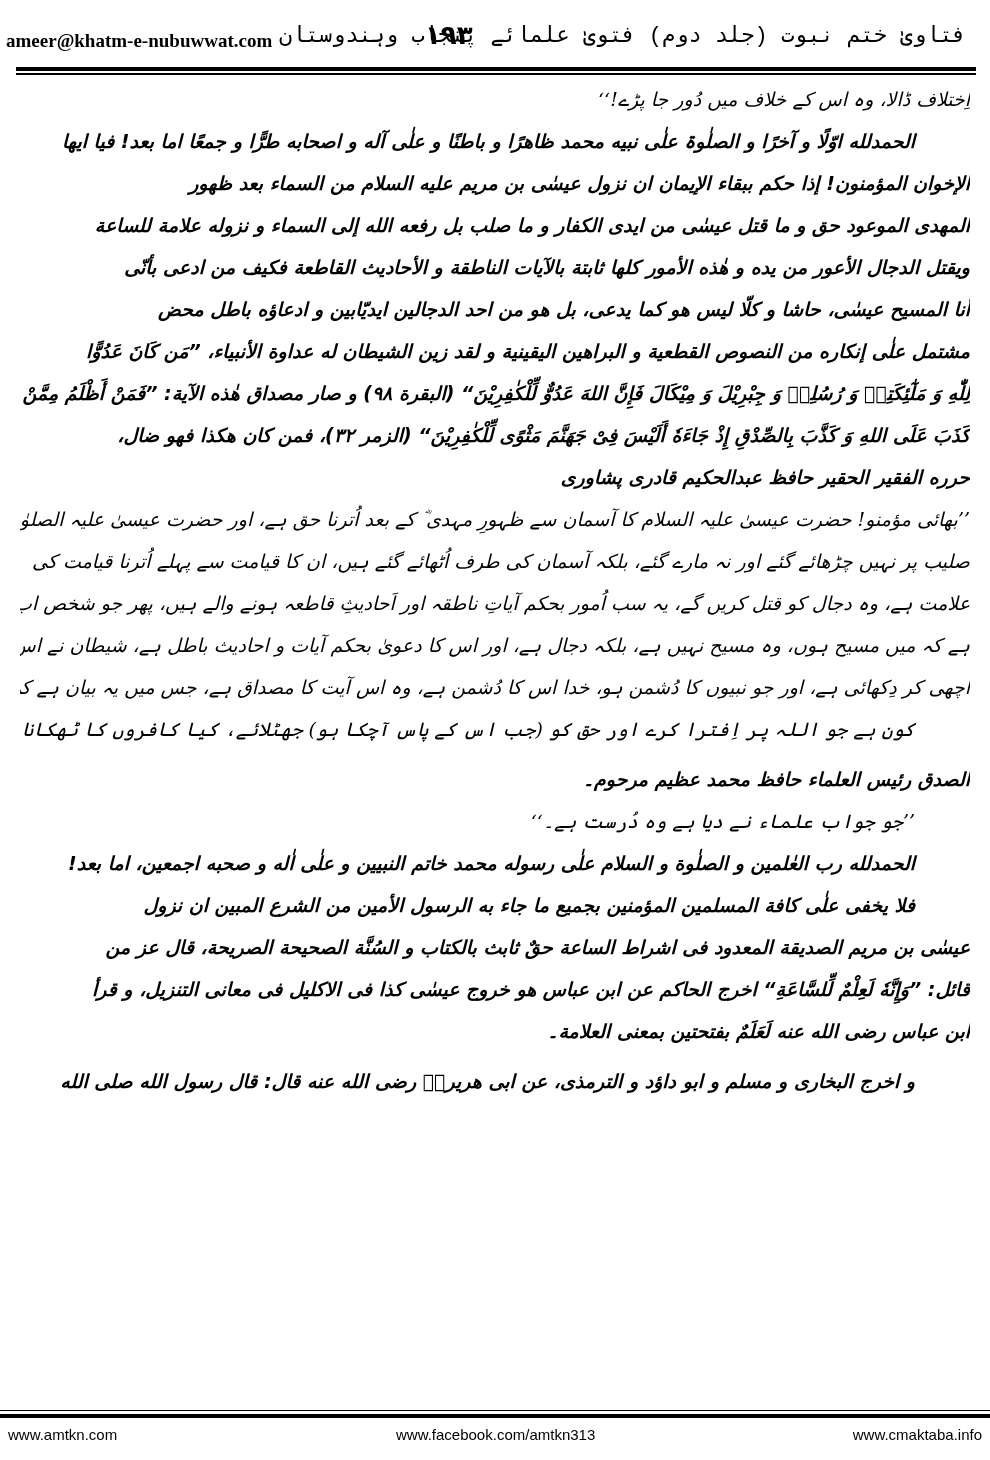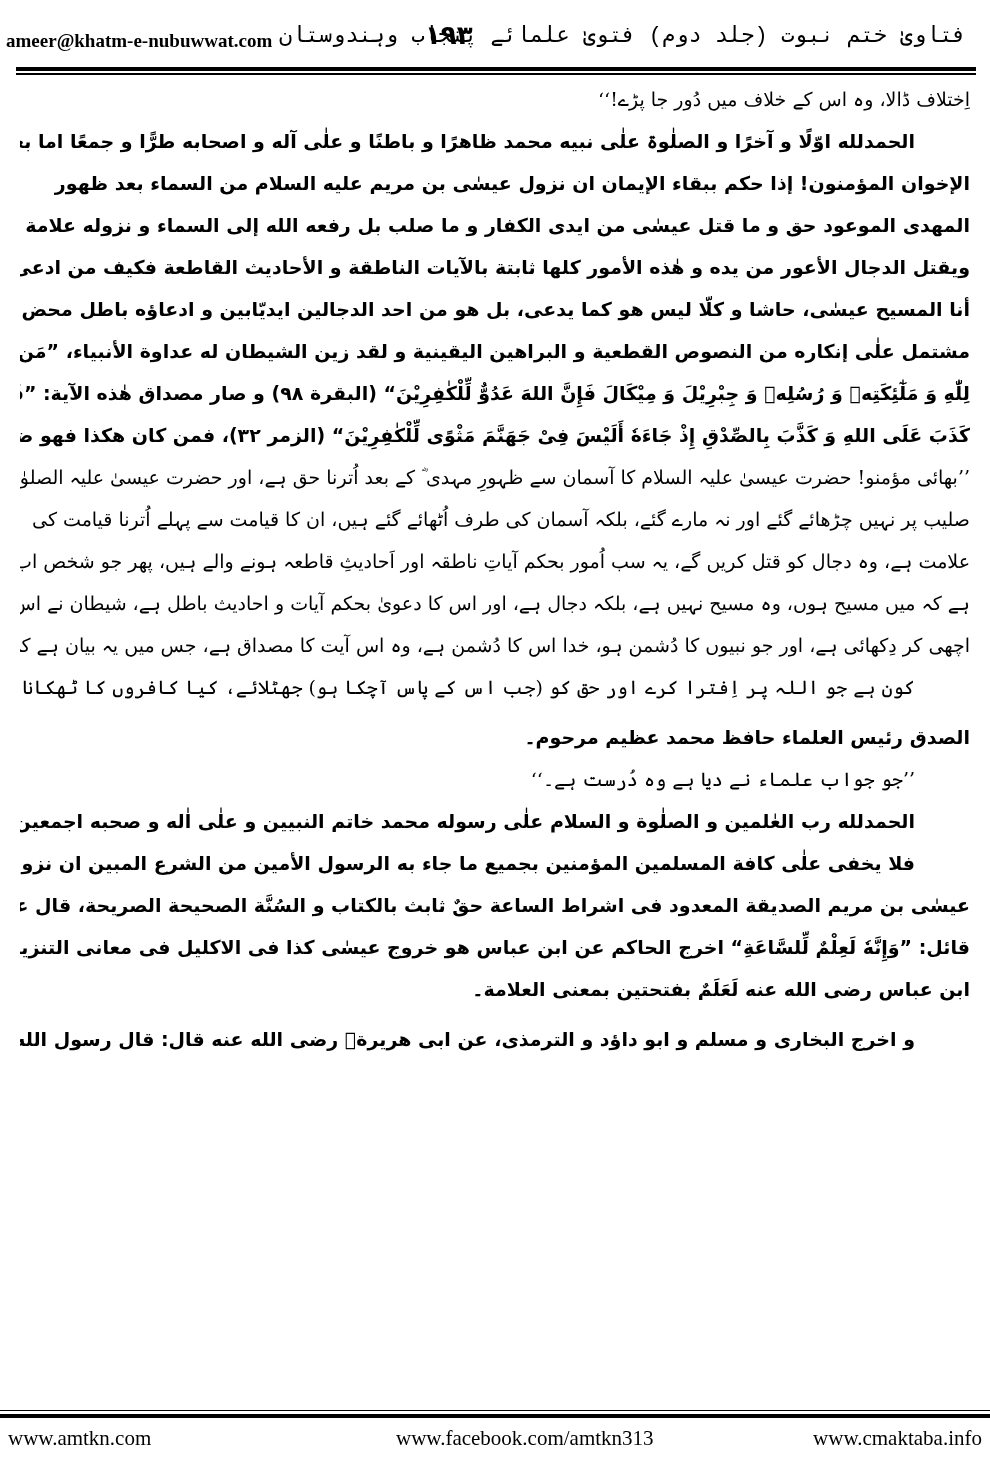--- a/index.html
+++ b/index.html
@@ -34,28 +34,29 @@
       position: absolute; left: 0; right: 0; top: 1410px;
       border-top: 1px solid #000; height: 3px; border-bottom: 4px solid #000;
     }
     .content {
       position: absolute; left: 20px; right: 20px; top: 78px;
       direction: rtl; text-align: justify; text-align-last: right;
     }
     .line {
       height: 42px; line-height: 42px; white-space: nowrap; overflow: hidden;
       font-size: 20px;
+      font-style: italic;
     }
     .arabic { font-family: "DejaVu Sans", sans-serif; font-weight: bold; font-size: 19px; }
     .urdu { font-family: "DejaVu Serif", serif; font-size: 19px; }
     .indent { padding-right: 55px; }
     .gap { height: 8px; }
     .footer {
       position: absolute; left: 8px; right: 8px; top: 1422px; height: 24px;
-      font-family: Liberation Serif, serif; font-size: 21px; direction: ltr;
+      font-family: Liberation Sans, sans-serif; font-size: 15px; direction: ltr;
     }
     .footer span { position: absolute; top: 4px; }
     .f-left { left: 0; }
     .f-mid { left: 388px; }
     .f-right { right: 0; }
   </style>
 </head>
 <body>
 
 <div class="header">
@@ -68,20 +69,21 @@
 <div class="content">
   <div class="line urdu">اِختلاف ڈالا، وہ اس کے خلاف میں دُور جا پڑے!‘‘</div>
   <div class="line arabic indent">الحمدلله اوّلًا و آخرًا و الصلٰوۃ علٰی نبیه محمد ظاهرًا و باطنًا و علٰی آله و اصحابه طرًّا و جمعًا اما بعد! فیا ایها</div>
   <div class="line arabic">الإخوان المؤمنون! إذا حکم ببقاء الإیمان ان نزول عیسٰی بن مریم علیه السلام من السماء بعد ظهور</div>
   <div class="line arabic">المهدی الموعود حق و ما قتل عیسٰی من ایدی الکفار و ما صلب بل رفعه الله إلی السماء و نزوله علامة للساعة</div>
   <div class="line arabic">ویقتل الدجال الأعور من یده و هٰذه الأمور کلها ثابتة بالآیات الناطقة و الأحادیث القاطعة فکیف من ادعی بأنّی</div>
   <div class="line arabic">أنا المسیح عیسٰی، حاشا و کلّا لیس هو کما یدعی، بل هو من احد الدجالین ایدیّابین و ادعاؤه باطل محض</div>
   <div class="line arabic">مشتمل علٰی إنکاره من النصوص القطعیة و البراهین الیقینیة و لقد زین الشیطان له عداوة الأنبیاء، ”مَن کَانَ عَدُوًّا</div>
   <div class="line arabic">لِلّٰهِ وَ مَلٰٓئِکَتِهٖ وَ رُسُلِهٖ وَ جِبْرِیْلَ وَ مِیْکَالَ فَإِنَّ اللهَ عَدُوٌّ لِّلْکٰفِرِیْنَ“ (البقرة ٩٨) و صار مصداق هٰذه الآیة: ”فَمَنْ أَظْلَمُ مِمَّنْ</div>
   <div class="line arabic">کَذَبَ عَلَی اللهِ وَ کَذَّبَ بِالصِّدْقِ إِذْ جَاءَهٗ أَلَیْسَ فِیْ جَهَنَّمَ مَثْوًی لِّلْکٰفِرِیْنَ“ (الزمر ٣٢)، فمن کان هکذا فهو ضال،</div>
+  <div class="line arabic">حرره الفقیر الحقیر حافظ عبدالحکیم قادری پشاوری</div>
   <div class="line urdu">’’بھائی مؤمنو! حضرت عیسیٰ علیہ السلام کا آسمان سے ظہورِ مہدی ؓ کے بعد اُترنا حق ہے، اور حضرت عیسیٰ علیہ الصلوٰۃ والسلام</div>
   <div class="line urdu">صلیب پر نہیں چڑھائے گئے اور نہ مارے گئے، بلکہ آسمان کی طرف اُٹھائے گئے ہیں، ان کا قیامت سے پہلے اُترنا قیامت کی</div>
   <div class="line urdu">علامت ہے، وہ دجال کو قتل کریں گے، یہ سب اُمور بحکم آیاتِ ناطقہ اور اَحادیثِ قاطعہ ہونے والے ہیں، پھر جو شخص اب دعویٰ کرتا</div>
   <div class="line urdu">ہے کہ میں مسیح ہوں، وہ مسیح نہیں ہے، بلکہ دجال ہے، اور اس کا دعویٰ بحکم آیات و احادیث باطل ہے، شیطان نے اس کو نبیوں کی دُشمنی</div>
   <div class="line urdu">اچھی کر دِکھائی ہے، اور جو نبیوں کا دُشمن ہو، خدا اس کا دُشمن ہے، وہ اس آیت کا مصداق ہے، جس میں یہ بیان ہے کہ اس سے بڑا ظالم</div>
   <div class="line urdu indent">کون ہے جو اللہ پر اِفترا کرے اور حق کو (جب اس کے پاس آچکا ہو) جھٹلائے، کیا کافروں کا ٹھکانا جہنم نہیں ہے؟‘‘</div>
   <div class="gap"></div>
   <div class="line arabic">الصدق رئیس العلماء حافظ محمد عظیم مرحوم۔</div>
   <div class="line urdu indent">’’جو جواب علماء نے دیا ہے وہ دُرست ہے۔‘‘</div>
   <div class="line arabic indent">الحمدلله رب العٰلمین و الصلٰوة و السلام علٰی رسوله محمد خاتم النبیین و علٰی اٰله و صحبه اجمعین، اما بعد!</div>

